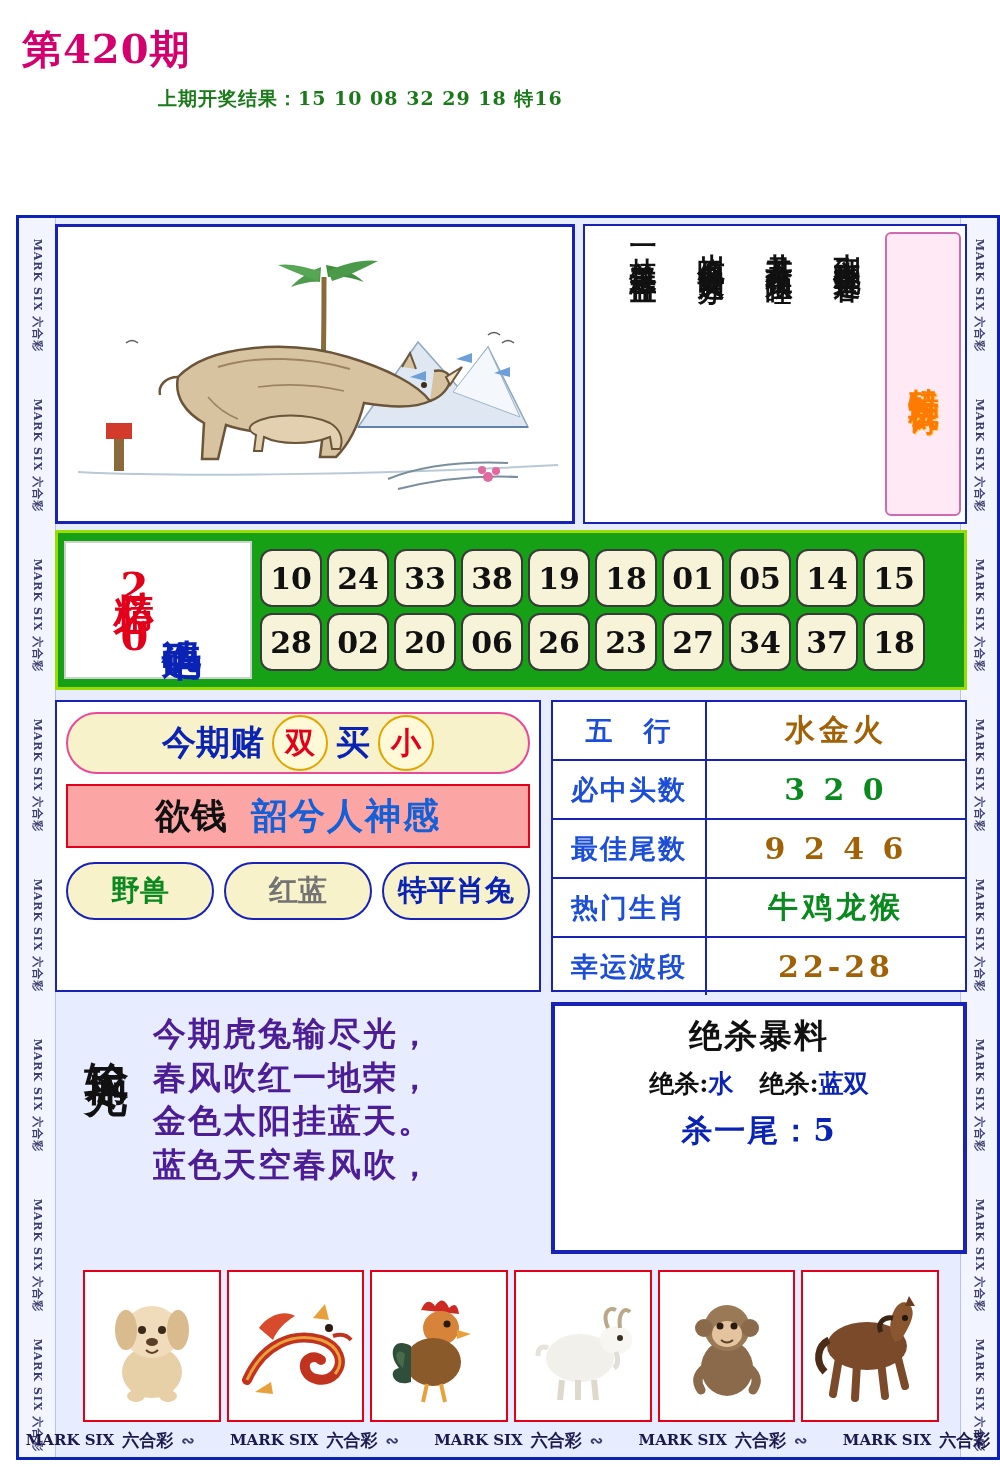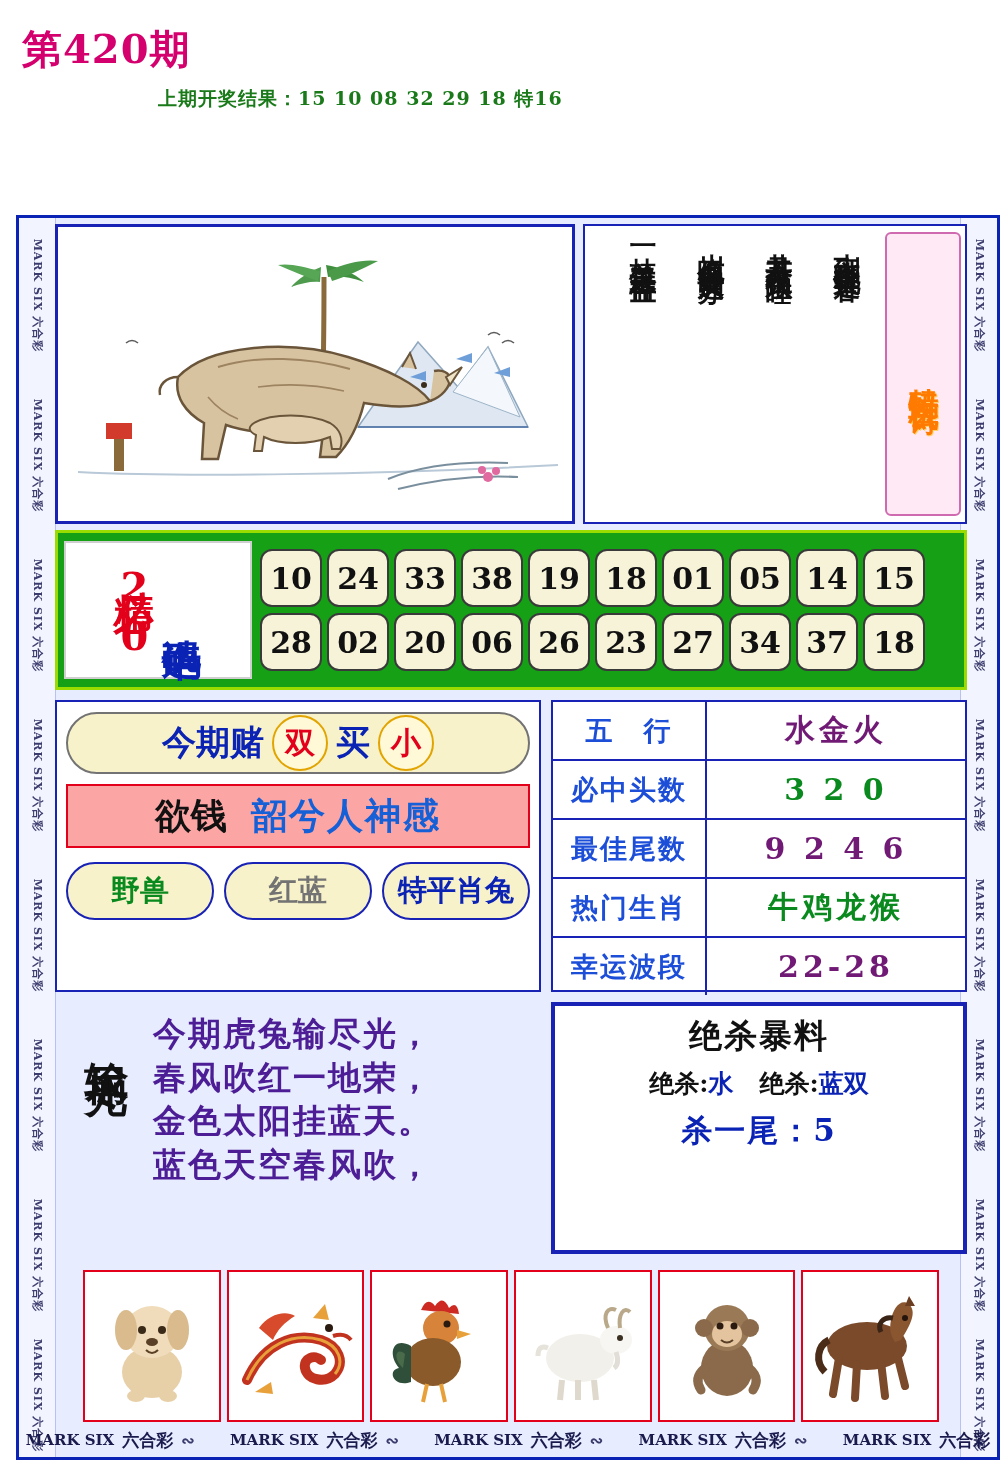--- a/index.html
+++ b/index.html
@@ -122,21 +122,21 @@
     box-sizing:border-box;
   }
 
   
   .mid-left{
     position:absolute;left:0;top:482px;width:486px;height:292px;
     border:2px solid #1822b5;background:#ffffff;box-sizing:border-box;
   }
   .bet-row{
     margin:10px 9px 0 9px;height:62px;
-    background:#f7f2c9;border:2px solid #737373;border-radius:34px;
+    background:#f7f2c9;border:2px solid #ec4899;border-radius:34px;
     display:flex;align-items:center;justify-content:center;gap:8px;
     box-sizing:border-box;
   }
   .bet-row .t{
     font-size:34px;font-weight:bold;color:#0a23b5;
     font-family:"DejaVu Serif","Liberation Serif",serif;
   }
   .oval{
     width:52px;height:52px;border-radius:50%;
     background:#fff9d8;border:2px solid #e2a400;
@@ -175,21 +175,21 @@
     width:152px;border-right:2px solid #1822b5;
     display:flex;align-items:center;justify-content:center;
     font-size:27px;font-weight:bold;color:#1d4ed8;
     font-family:"DejaVu Serif","Liberation Serif",serif;letter-spacing:2px;
   }
   .tv{
     flex:1;display:flex;align-items:center;justify-content:center;
     font-size:30px;font-weight:bold;
     font-family:"DejaVu Serif","Liberation Serif",serif;letter-spacing:4px;
   }
-  .tv.red{color:#701a75;text-align:center;}
+  .tv.red{color:#a16207;text-align:center;}
   .tv.green{color:#0a8a1e;}
 
   
   .bot-left{
     position:absolute;left:0;top:784px;width:486px;height:256px;
   }
   .bl-title{
     position:absolute;left:10px;top:24px;width:72px;
     writing-mode:vertical-rl;text-orientation:upright;
     font-size:44px;font-weight:bold;color:#111;

